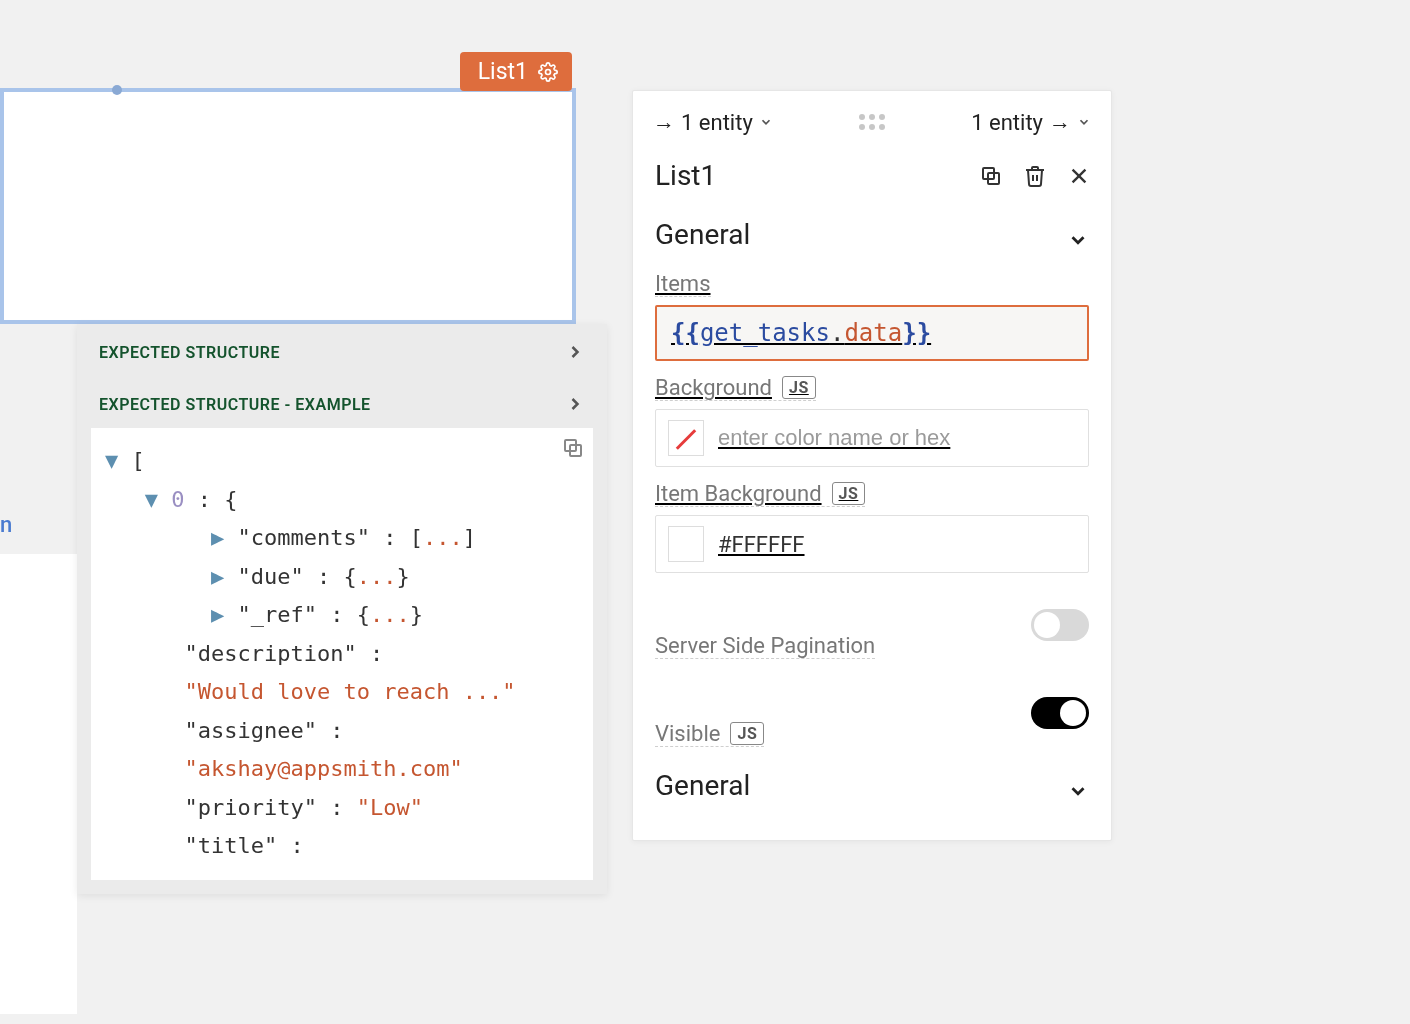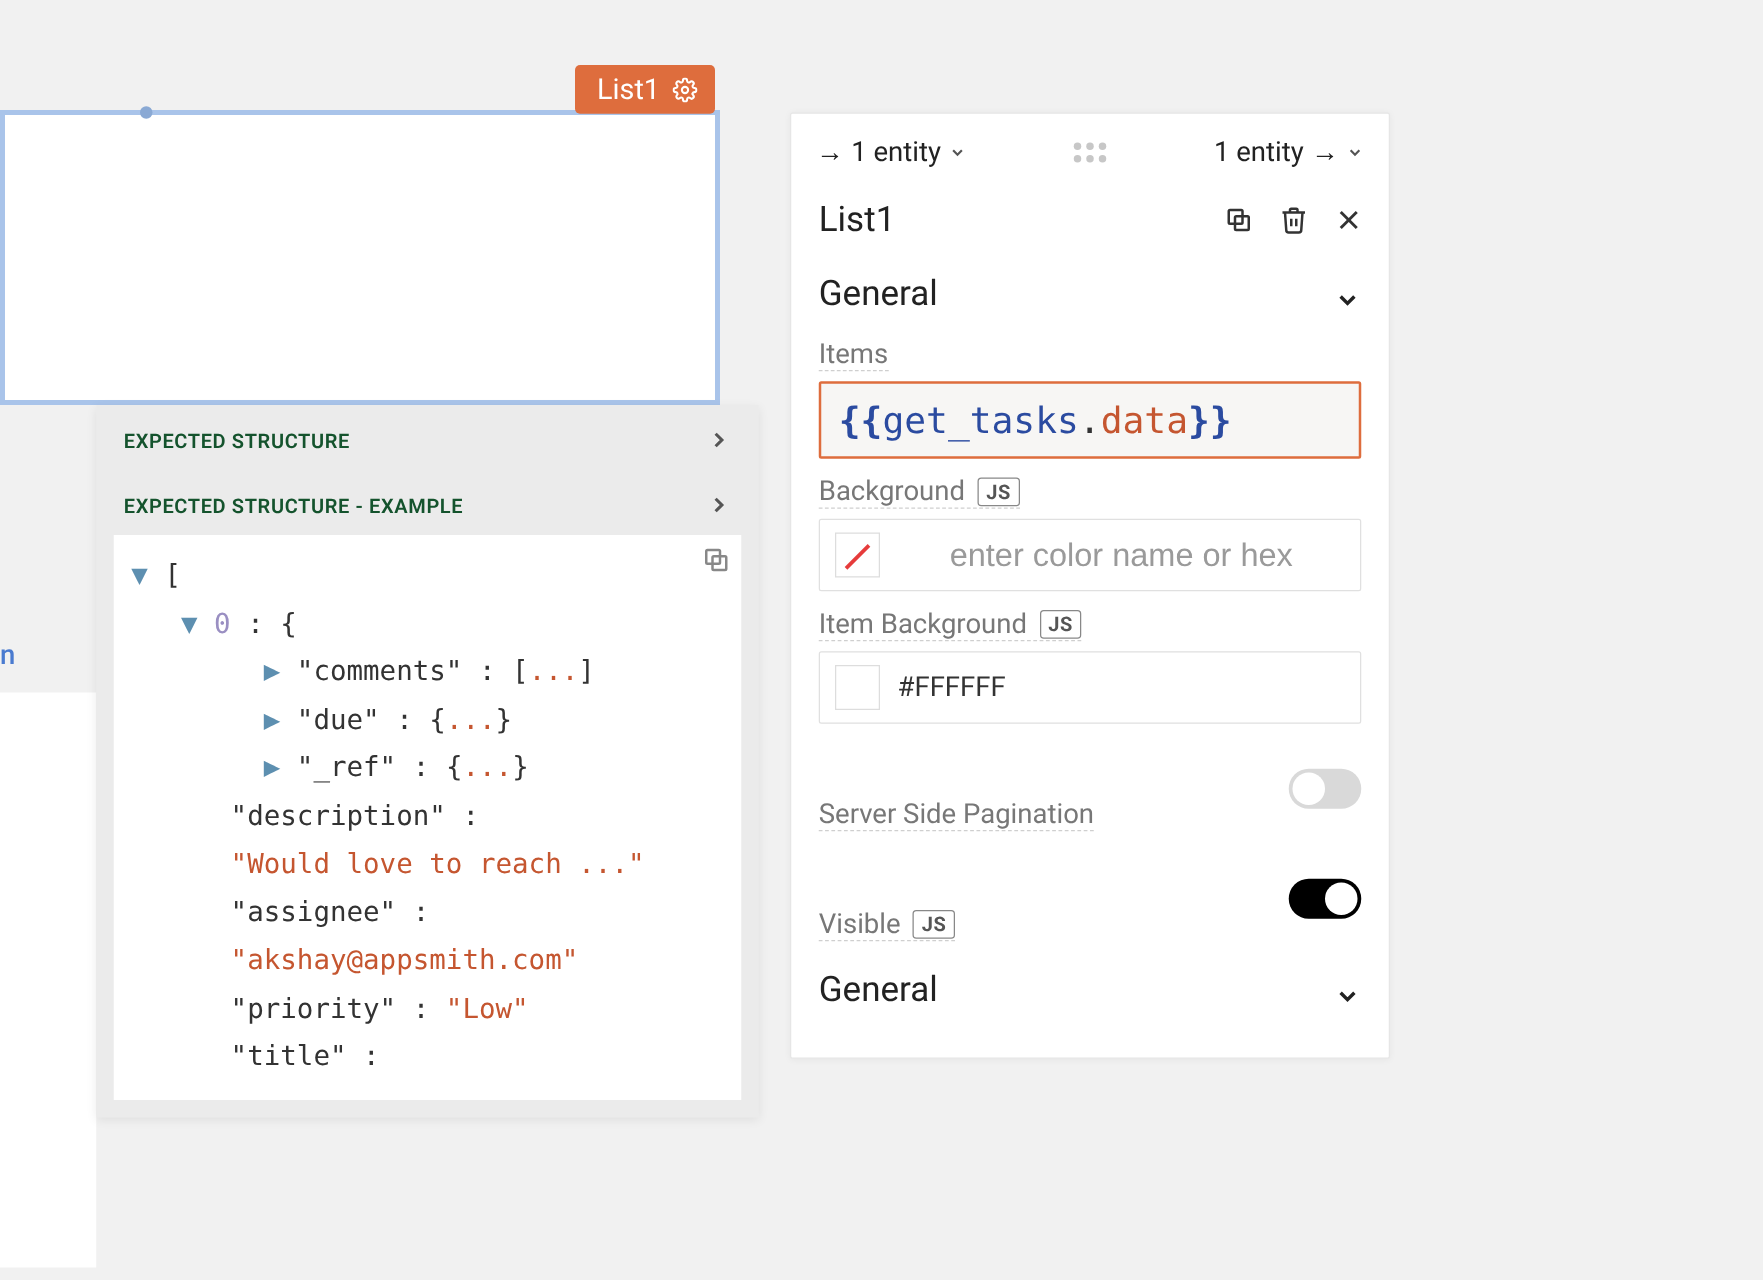--- a/index.html
+++ b/index.html
@@ -163,20 +163,21 @@
     justify-content: space-between;
     align-items: flex-end;
     padding: 16px 22px 10px 22px;
     font-size: 28px;
     color: #222;
     cursor: pointer;
   }
 
   .field {
     padding: 10px 22px 4px 22px;
+    text-decoration: underline;
   }
   .field-label {
     display: flex;
     align-items: center;
     gap: 10px;
     font-size: 22px;
     color: #777;
     border-bottom: 1px dashed #cfcfcf;
     width: fit-content;
     margin-bottom: 8px;
@@ -190,46 +191,45 @@
     border-radius: 3px;
     letter-spacing: 0.5px;
   }
 
   .code-input {
     border: 2px solid #de6d3d;
     background: #f7f6f4;
     border-radius: 2px;
     padding: 12px 14px;
     font-family: ui-monospace, Menlo, Monaco, Consolas, monospace;
-    font-size: 29px;
+    font-size: 24px;
   }
   .code-input .cb { color: #2b4ba0; font-weight: 600; }
   .code-input .id { color: #2b4ba0; }
   .code-input .dot { color: #333; }
   .code-input .prop { color: #c55630; }
 
   .text-input {
     border: 1px solid #e0e0e0;
     border-radius: 2px;
     padding: 10px 12px;
     display: flex;
     align-items: center;
     gap: 14px;
     font-size: 22px;
     color: #333;
     background: #fff;
   }
   .text-input input {
     border: none;
     outline: none;
-    font-size: 26px;
+    font-size: 22px;
     color: #333;
     flex: 1;
     background: transparent;
-    text-align: center;
   }
   .text-input input::placeholder { color: #9a9a9a; }
   .swatch {
     width: 36px;
     height: 36px;
     border: 1px solid #ddd;
     background: #fff;
     position: relative;
   }
   .swatch.none::after {

